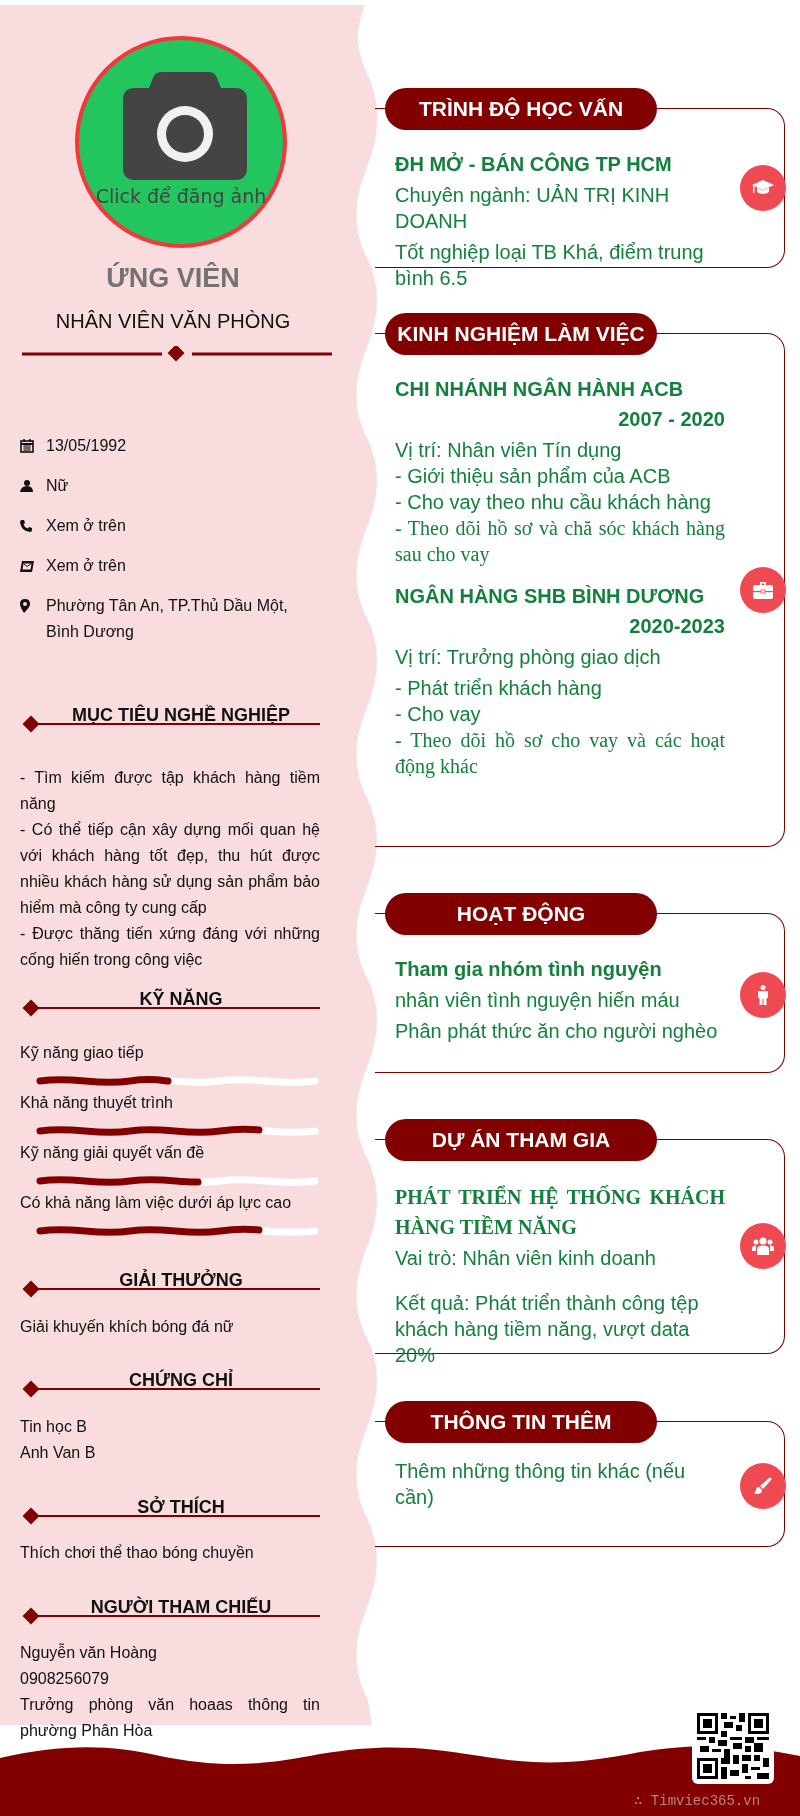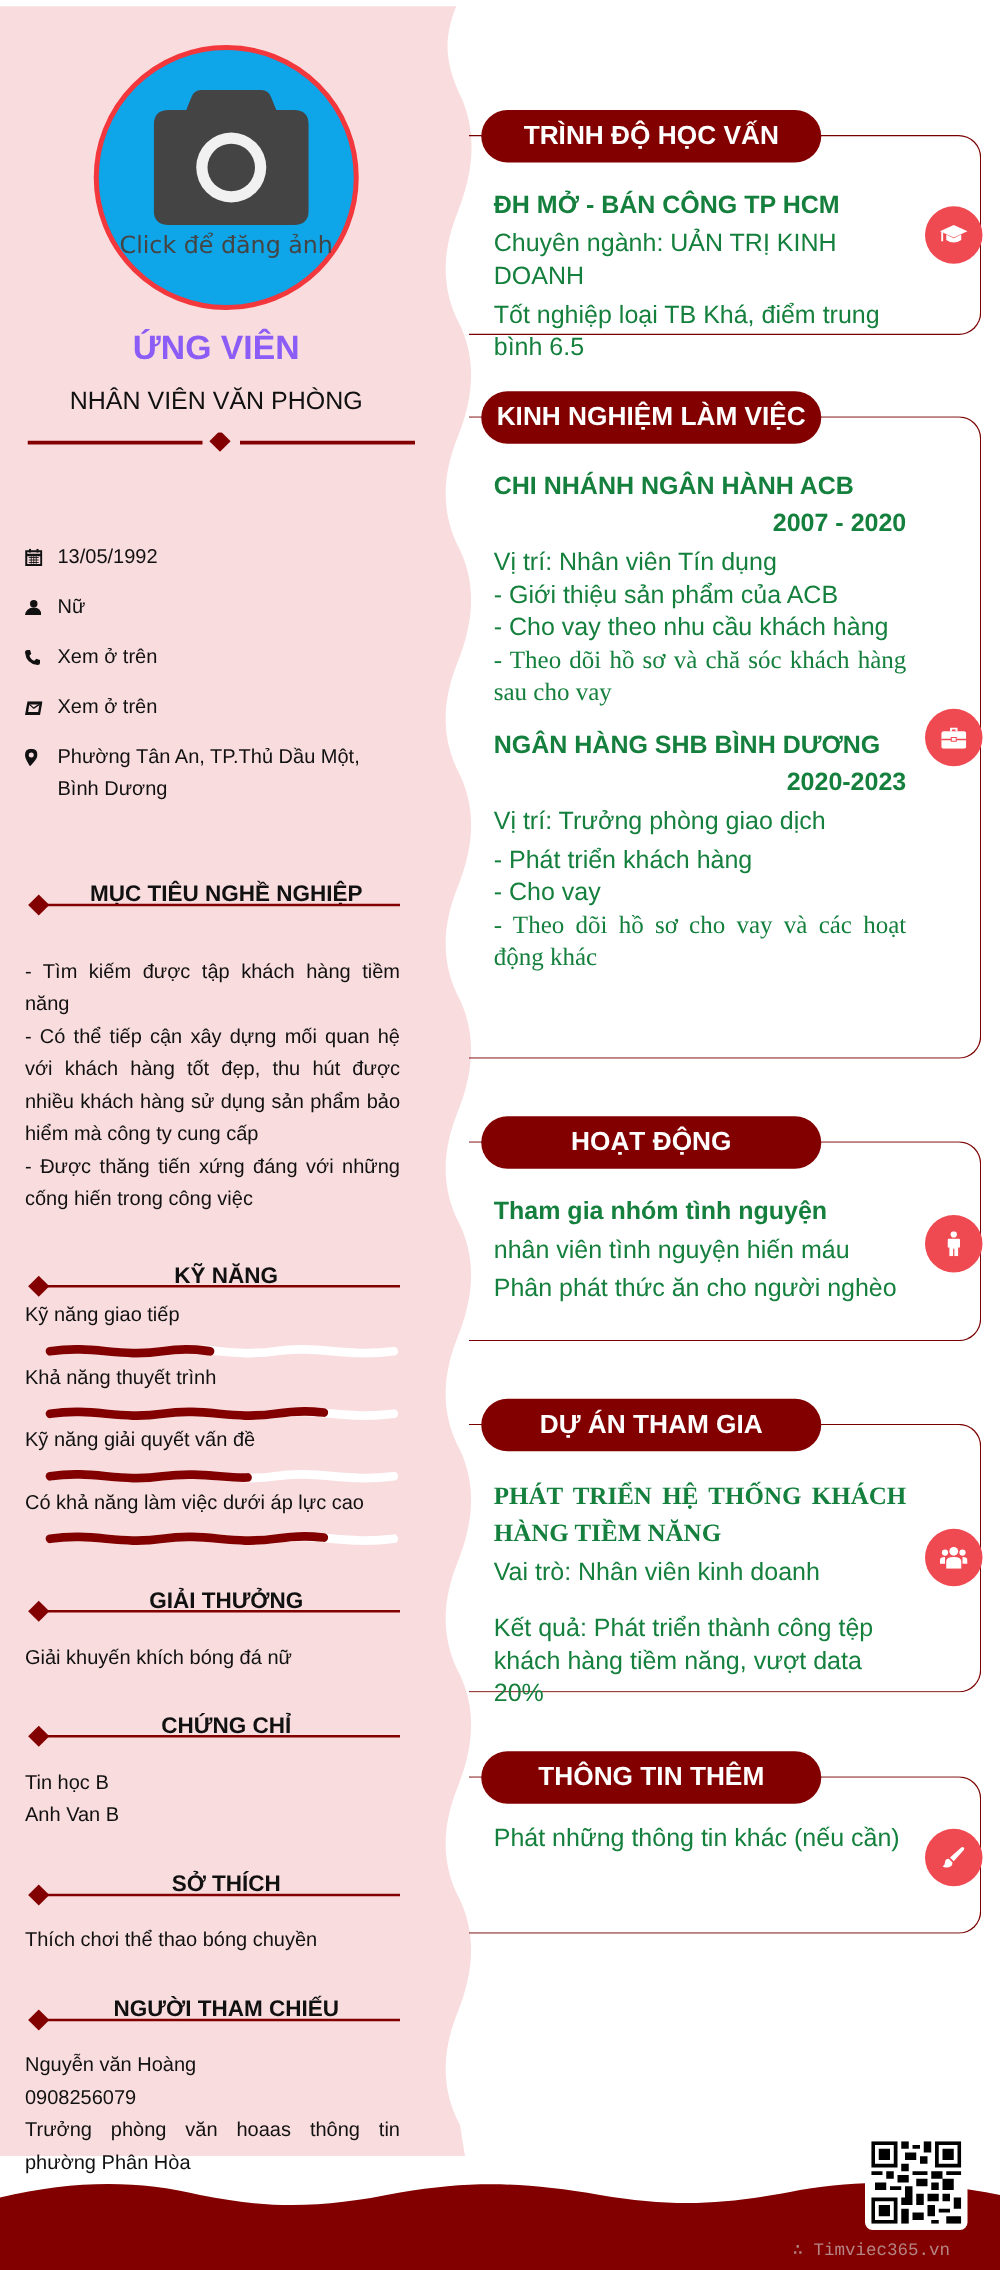--- a/index.html
+++ b/index.html
@@ -4,25 +4,25 @@
 <style>
   * { box-sizing: border-box; margin: 0; padding: 0; }
   html, body { width: 800px; height: 1816px; background: #ffffff; overflow: hidden; }
   body { position: relative; font-family: "Liberation Sans", "DejaVu Sans", sans-serif; color: #111; }
 
   .sidebar-bg { position: absolute; left: 0; top: 0; width: 380px; height: 1725px; }
   .footer-bg { position: absolute; left: 0; top: 1740px; width: 800px; height: 76px; }
 
   
   .avatar { position: absolute; left: 75px; top: 36px; width: 212px; height: 212px; border-radius: 50%;
-            border: 4px solid #f2383c; background: #0ea5e9; }
+            border: 4px solid #f2383c; background: #22c55e; }
   .avatar .cam { position: absolute; left: 44px; top: 32px; }
   .avatar .cap { position: absolute; left: 0; width: 100%; top: 145px; text-align: center; font-size: 19px; color: #444; font-family: "DejaVu Sans", sans-serif; }
 
-  .name { position: absolute; left: 0; width: 346px; top: 263px; text-align: center; font-size: 27px; font-weight: bold; color: #8b5cf6; }
+  .name { position: absolute; left: 0; width: 346px; top: 263px; text-align: center; font-size: 27px; font-weight: bold; color: #737373; }
   .job { position: absolute; left: 0; width: 346px; top: 310px; text-align: center; font-size: 20px; color: #111; }
   .name-divider { position: absolute; left: 22px; top: 346px; width: 310px; height: 16px; }
 
   .contacts { position: absolute; left: 20px; top: 433px; width: 300px; }
   .contact-row { display: flex; align-items: flex-start; font-size: 16px; line-height: 26px; margin-bottom: 14px; }
   .contact-row .ic { width: 26px; flex: 0 0 26px; height: 26px; display: flex; align-items: center; }
 
   .lsec-title { position: absolute; left: 22px; width: 298px; height: 24px; }
   .lsec-title .t { position: absolute; left: 0; width: 100%; text-align: center; top: 0; font-size: 18px; font-weight: bold; color: #111; padding-left: 20px; }
   .lsec-title svg { position: absolute; left: 0; top: 10px; }
@@ -134,21 +134,21 @@
       <rect x="3" y="3" width="12" height="12" fill="#820000" transform="rotate(45 9 9)"></rect>
       <line x1="14" y1="9" x2="298" y2="9" stroke="#820000" stroke-width="2"></line>
     </svg>
 </div>
 <div class="ltext" style="top:765px">
   <div>- Tìm kiếm được tập khách hàng tiềm năng</div>
   <div>- Có thể tiếp cận xây dựng mối quan hệ với khách hàng tốt đẹp, thu hút được nhiều khách hàng sử dụng sản phẩm bảo hiểm mà công ty cung cấp</div>
   <div>- Được thăng tiến xứng đáng với những cống hiến trong công việc</div>
 </div>
 
-<div class="lsec-title" style="top:1010px">
+<div class="lsec-title" style="top:989px">
   <span class="t">KỸ NĂNG</span>
   <svg width="298" height="20" viewBox="0 0 298 20">
       <rect x="3" y="3" width="12" height="12" fill="#820000" transform="rotate(45 9 9)"></rect>
       <line x1="14" y1="9" x2="298" y2="9" stroke="#820000" stroke-width="2"></line>
     </svg>
 </div>
 
 <div class="skill" style="top:1040px">
   <div class="lbl">Kỹ năng giao tiếp</div>
   <svg width="285" height="12" viewBox="0 0 285 12">
@@ -297,21 +297,21 @@
         <path d="M5,18 L5,12 Q5,8.5 11,8.5 Q17,8.5 17,12 L17,18 Z" fill="#fff"></path>
         <path d="M0,14 L0,11 Q0,8.5 4,8.5 L4,14 Z" fill="#fff"></path>
         <path d="M22,14 L22,11 Q22,8.5 18,8.5 L18,14 Z" fill="#fff"></path>
       </svg>
   </div>
 </div>
 
 <div class="rbox" style="top:1421px;height:126px">
   <div class="pill">THÔNG TIN THÊM</div>
   <div class="body" style="top:36px">
-    <div>Phát những thông tin khác (nếu cần)</div>
+    <div>Thêm những thông tin khác (nếu cần)</div>
   </div>
   <div class="ricon" style="top:41px">
     <svg width="18" height="18" viewBox="0 0 18 18">
         <path d="M17,1 Q18,2 17,3 L9,12 L6,9 L15,1 Q16,0 17,1 Z" fill="#fff"></path>
         <path d="M5,10 L8,13 Q8,17 3,17 Q1,17 0,16 Q2,15 2,13 Q2,10 5,10 Z" fill="#fff"></path>
       </svg>
   </div>
 </div>
 
 <div class="qr">

